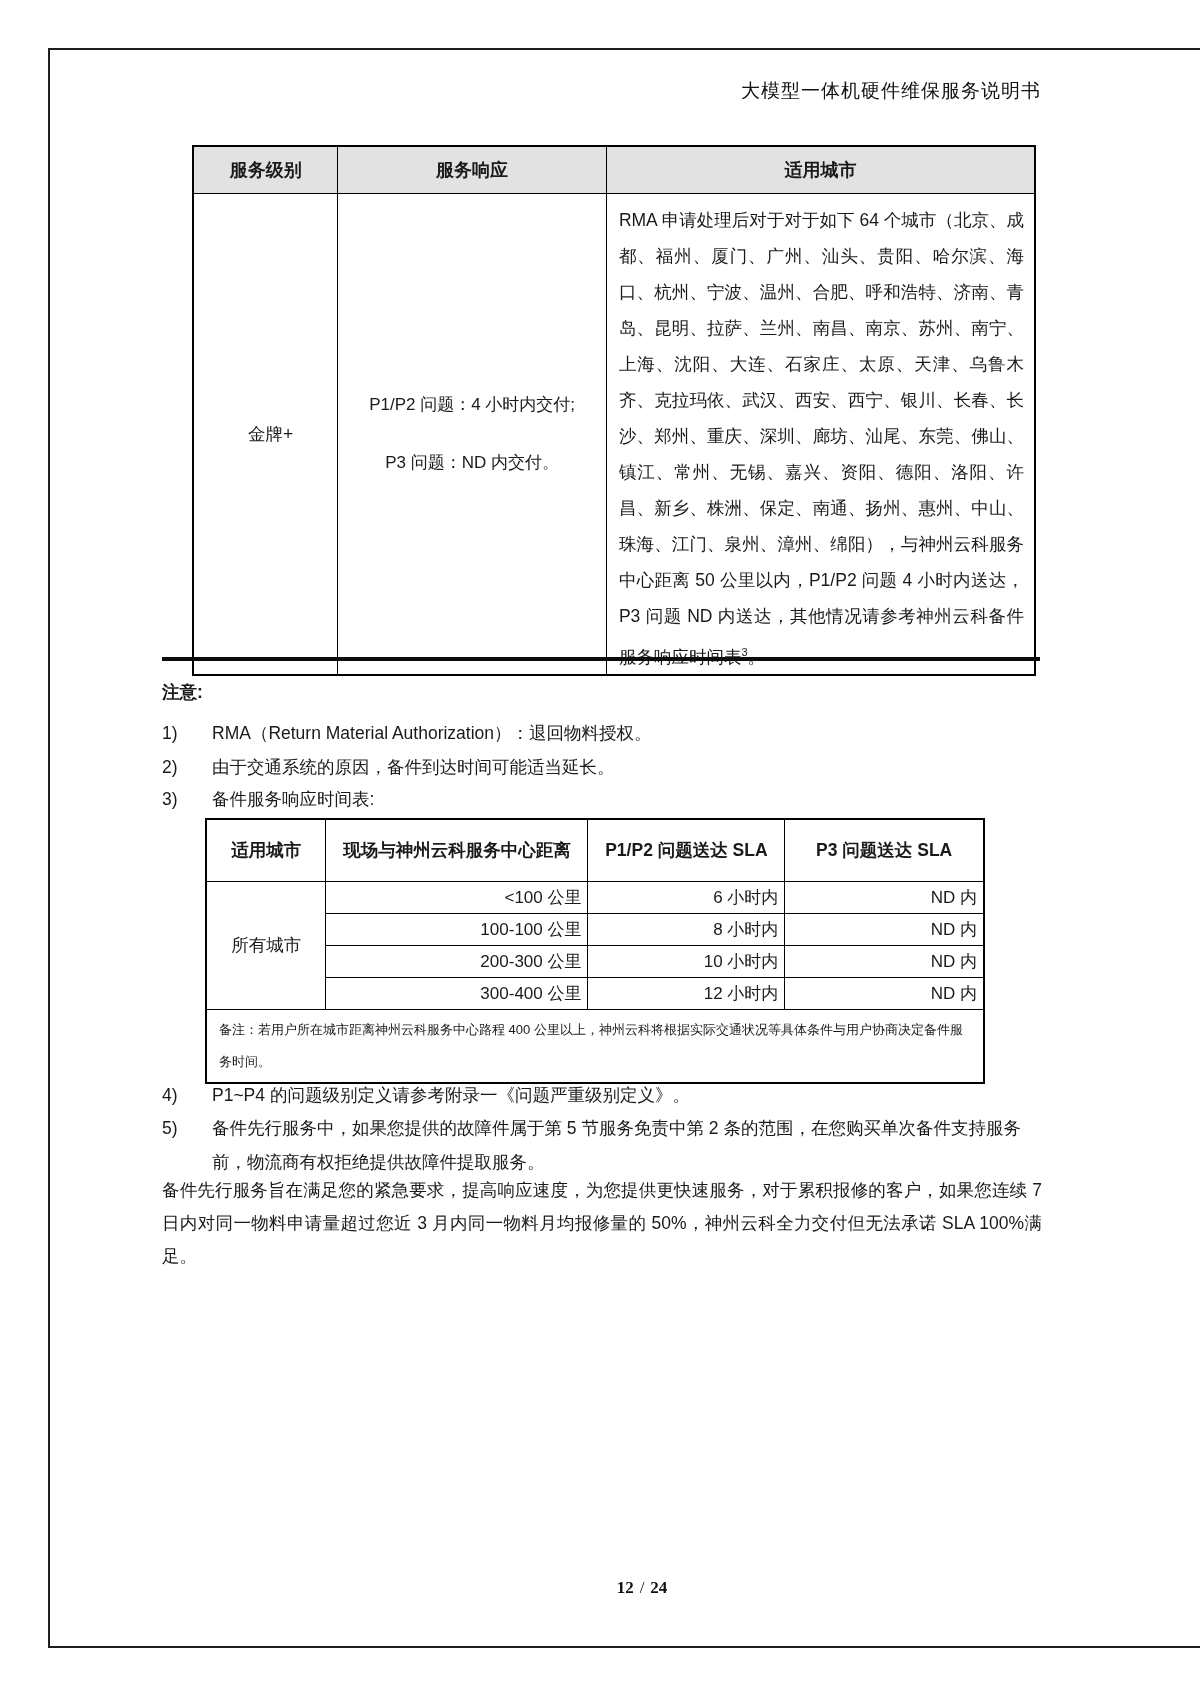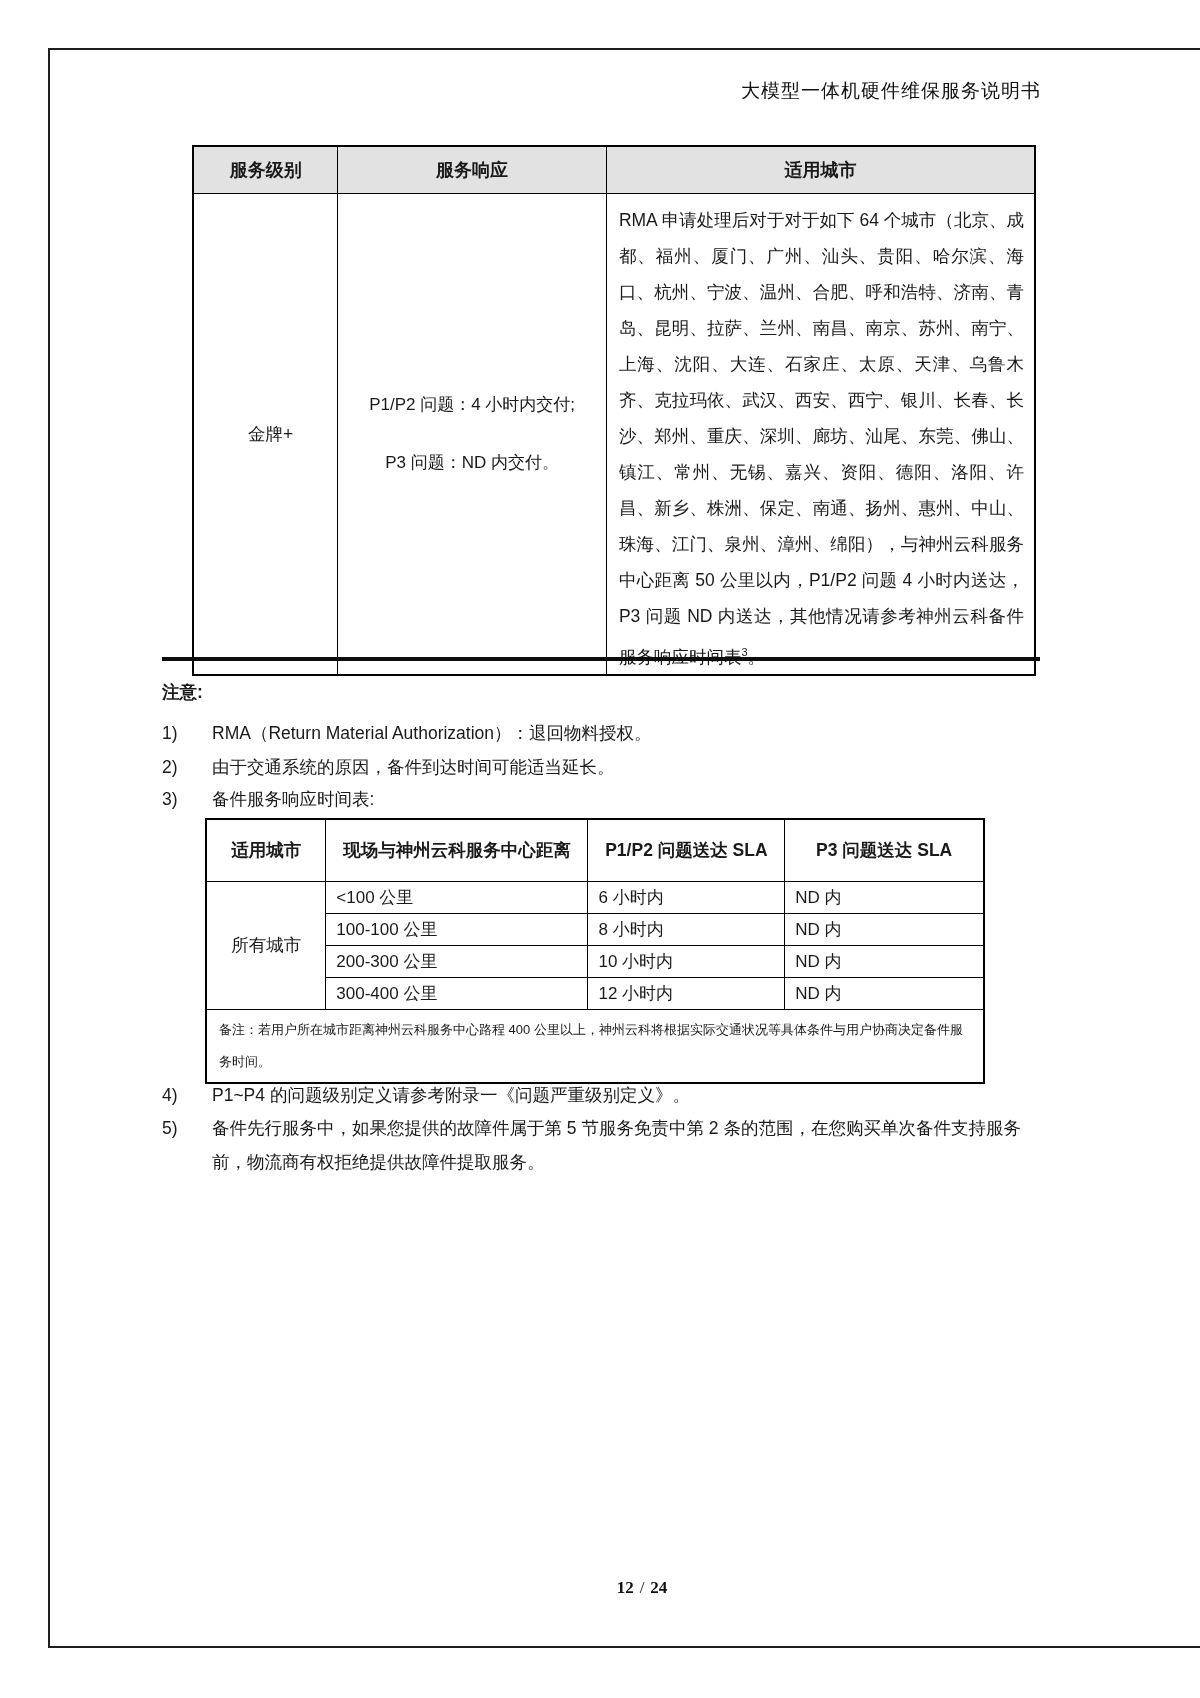--- a/index.html
+++ b/index.html
@@ -129,21 +129,21 @@
     line-height: 1.55;
     padding: 2px 6px;
   }
   .t2 .row-data { height: 32px; }
   .t2 .cell-group {
     text-align: center;
     vertical-align: middle;
     font-size: 17.5px;
   }
   .t2 .cell-val {
-    text-align: left;
+    text-align: right;
     padding: 0 6px 0 10px;
     font-size: 17px;
   }
   .t2 .cell-note {
     font-size: 13px;
     line-height: 32px;
     padding: 4px 12px;
     text-align: left;
   }
   
@@ -267,19 +267,20 @@
 
     <div class="note-item ni-4">
       <span class="num">4)</span>
       <span class="txt">P1~P4 的问题级别定义请参考附录一《问题严重级别定义》。</span>
     </div>
     <div class="note-item ni-5">
       <span class="num">5)</span>
       <span class="txt">备件先行服务中，如果您提供的故障件属于第 5 节服务免责中第 2 条的范围，在您购买单次备件支持服务前，物流商有权拒绝提供故障件提取服务。</span>
     </div>
 
+    <div class="closing">备件先行服务旨在满足您的紧急要求，提高响应速度，为您提供更快速服务，对于累积报修的客户，如果您连续 7 日内对同一物料申请量超过您近 3 月内同一物料月均报修量的 50%，神州云科全力交付但无法承诺 SLA 100%满足。</div>
 
     <div class="footer">
       <span>12</span><span class="sep">/</span><span>24</span>
     </div>
 
   </div>
 </div>
 
 </body></html>

